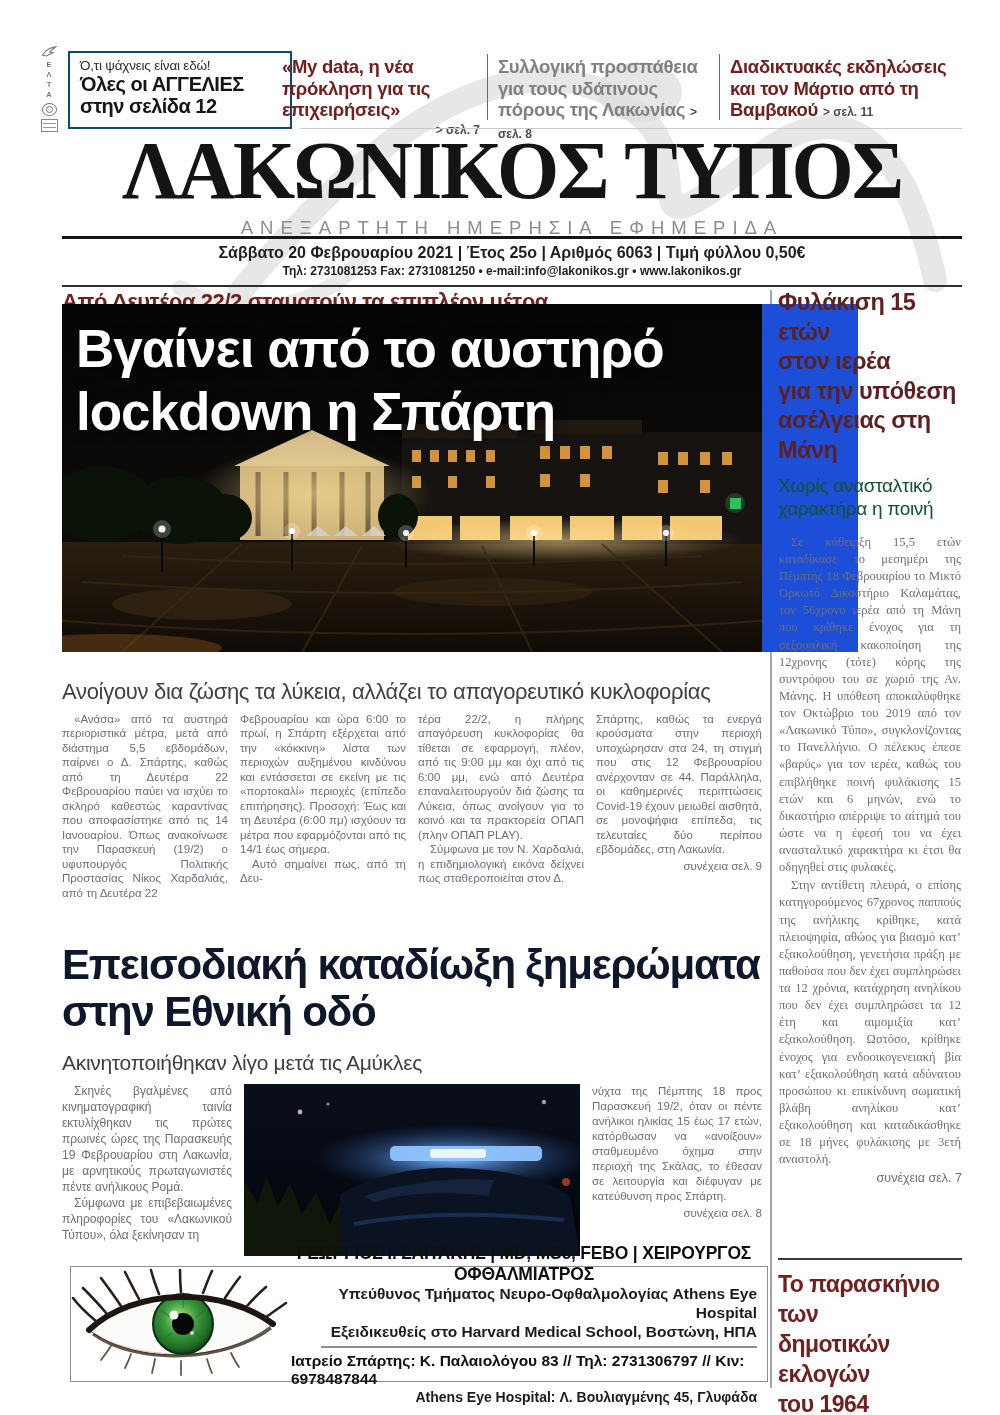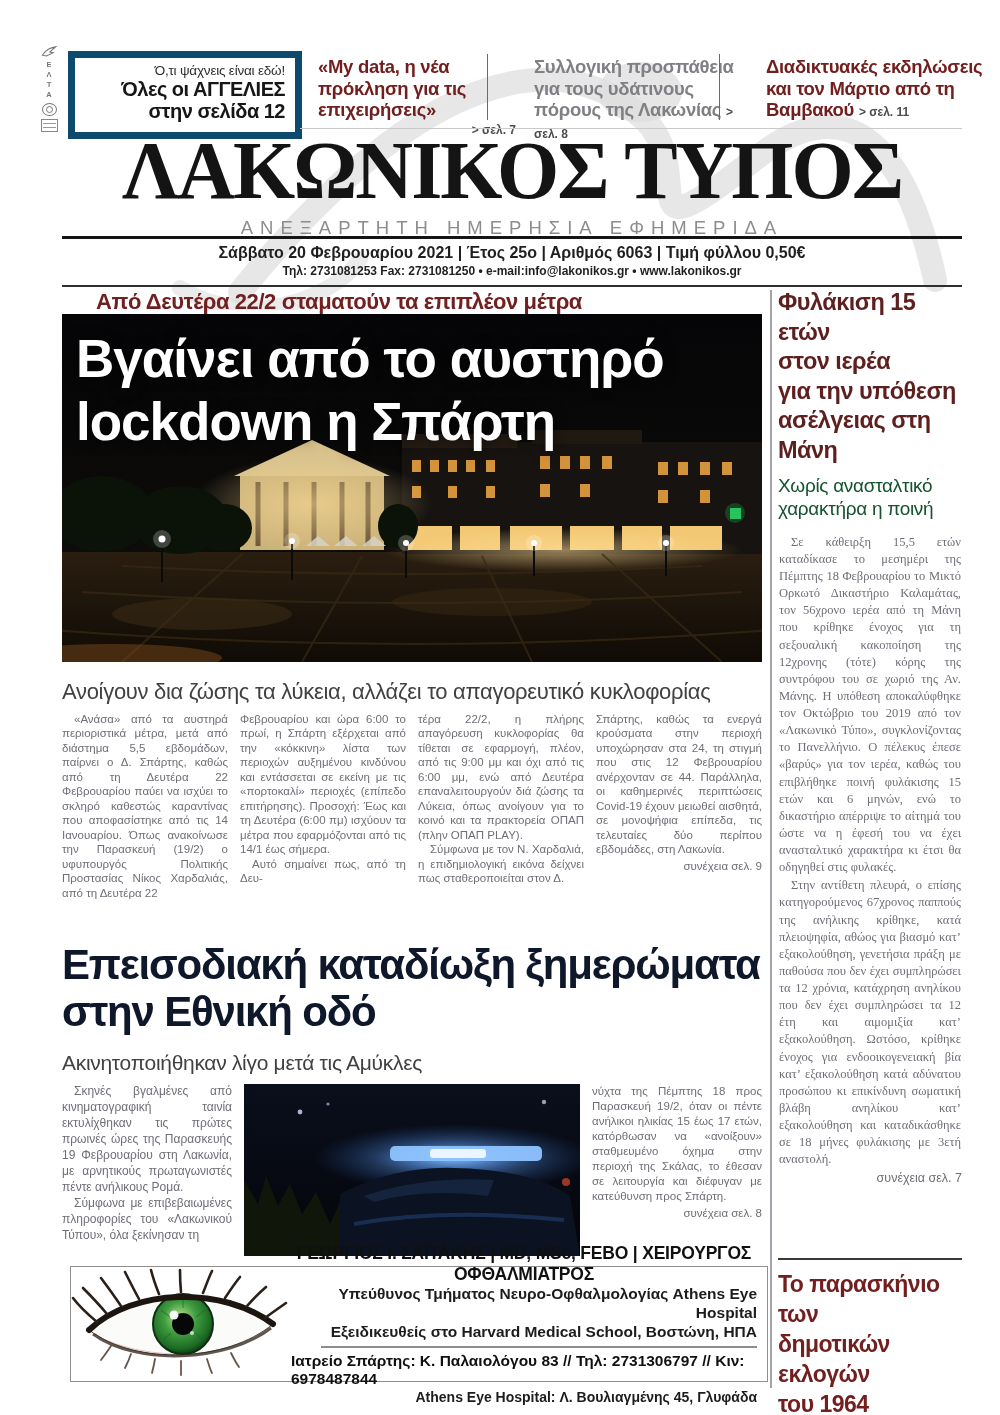--- a/index.html
+++ b/index.html
@@ -15,25 +15,25 @@
   .elta{left:0;top:0;width:26px;height:86px;display:flex;flex-direction:column;align-items:center;
         gap:3px;color:#777;}
   .elta-word{writing-mode:vertical-rl;text-orientation:upright;font-size:7.5px;font-weight:bold;
         letter-spacing:1px;color:#777;}
   .elta-circle{width:13px;height:13px;border:1.5px solid #777;border-radius:50%;
         display:flex;align-items:center;justify-content:center;}
   .elta-dot{width:5px;height:5px;border:1px solid #777;border-radius:50%;}
   .elta-stamp{width:13px;height:11px;border:1px solid #888;display:flex;flex-direction:column;
         justify-content:space-evenly;padding:1px;}
   .elta-stamp i{display:block;height:1px;background:#999;}
-  .clsbox{left:32px;top:5px;width:200px;height:64px;border:7px solid #0c4a6e;background:#fff;
-        padding:5px 10px;box-sizing:content-box;text-align:right;}
+  .clsbox{left:32px;top:5px;width:200px;height:64px;border:2px solid #0c4a6e;background:#fff;
+        padding:5px 10px;box-sizing:content-box;}
   .cls1{font-size:13.5px;color:#2e2e2e;letter-spacing:-0.2px;}
   .cls2,.cls3{font-size:20px;font-weight:bold;color:#161616;letter-spacing:-0.5px;line-height:1.12;}
-  .tbh{top:10px;font-weight:bold;font-size:18.5px;line-height:1.17;letter-spacing:-0.3px;margin-left:36px;}
+  .tbh{top:10px;font-weight:bold;font-size:18.5px;line-height:1.17;letter-spacing:-0.3px;}
   .tbh .ref{font-size:12px;font-weight:bold;color:#4c4c4c;letter-spacing:0;}
   .tbh-maroon{color:#72201f;}
   .tbh-gray{color:#7f7f84;}
   .tbh0{left:246px;width:198px;}
   .tbh0 .ref{display:block;text-align:right;margin-top:2px;}
   .tbh1{left:462px;width:218px;}
   .tbh2{left:694px;width:234px;}
   .tbrule{top:8px;width:1px;height:66px;background:#6a6a6a;}
   .tbrule0{left:451px;} .tbrule1{left:683px;}
   .tb-underline{left:300px;top:128px;width:662px;height:1px;background:#c9c9c9;z-index:2;}
@@ -44,22 +44,22 @@
         line-height:1.02;color:#141414;letter-spacing:-2px;white-space:nowrap;transform:scaleY(1.04);}
   .mast-tagline{margin-top:5px;font-size:18.5px;letter-spacing:7px;color:#8d8d8d;font-weight:500;}
   .dateband{left:62px;top:236px;width:900px;border-top:3px solid #151515;border-bottom:2px solid #2f2f2f;
         padding:5px 0 7px;text-align:center;z-index:2;background:transparent;}
   .issue{font-size:16px;font-weight:bold;color:#1f1f1f;}
   .contact{font-size:12px;font-weight:bold;color:#1f1f1f;margin-top:2px;}
 
   
   .main{left:62px;top:288px;width:700px;height:986px;z-index:2;}
   .kicker{font-weight:bold;font-size:22px;letter-spacing:-0.4px;color:#72201f;}
-  .kicker1{left:0;top:1px;margin-left:34px;}
-  .photo1{left:0;top:26px;width:700px;height:348px;overflow:hidden;background:#ec4899;}
+  .kicker1{left:0;top:1px;}
+  .photo1{left:0;top:16px;width:796px;height:348px;overflow:hidden;background:#1d4ed8;}
   .headline1{left:14px;top:14px;color:#ffffff;font-weight:bold;font-size:53px;line-height:1.18;
         letter-spacing:-1px;white-space:pre-line;text-shadow:0 0 14px rgba(0,0,0,.65);}
   .subhead{font-size:22px;color:#414141;letter-spacing:-0.3px;}
   .subhead1{left:0;top:391px;}
   .cols{left:0;top:424px;width:700px;height:196px;display:flex;gap:12px;overflow:hidden;}
   .col{flex:1;font-size:11.5px;line-height:1.26;color:#6e6e77;text-align:justify;}
   .col p{margin:0;}
   .col p.ind{text-indent:12px;}
   .cont{text-align:right;font-size:11.5px;color:#6e6e77;margin-top:2px;}
   .kicker2{left:0;top:627px;font-size:21px;}

